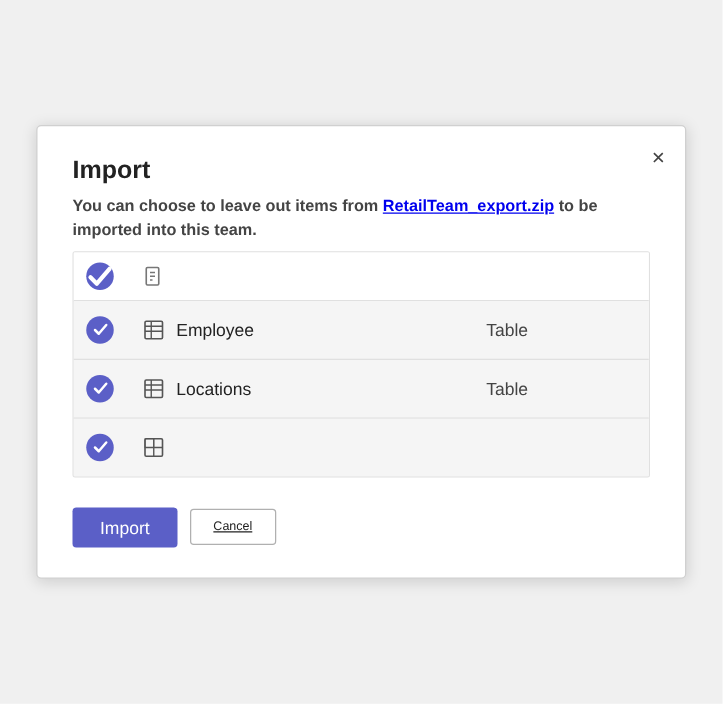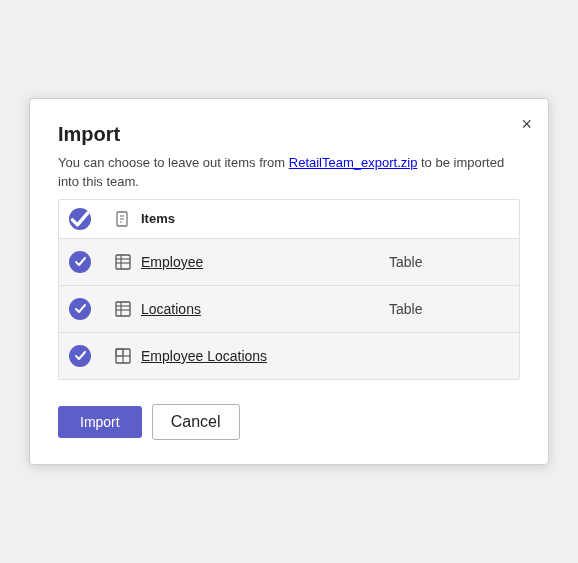--- a/index.html
+++ b/index.html
@@ -42,20 +42,21 @@
       font-size: 13px;
       color: #222;
       margin-bottom: 4px;
       line-height: 1.4;
     }
     .dialog-note {
       font-size: 13px;
       color: #444;
       margin-bottom: 8px;
       line-height: 1.4;
+      font-weight: bold;
     }
     .table-container {
       border: 1px solid #e0e0e0;
       border-radius: 2px;
       margin-bottom: 24px;
     }
     .table-header {
       display: grid;
       grid-template-columns: 36px 36px 1fr 120px;
       align-items: center;
@@ -111,21 +112,20 @@
     .icon-doc {
       color: #777;
       font-size: 16px;
       display: flex;
       align-items: center;
       justify-content: center;
     }
     .row-name {
       font-size: 14px;
       color: #222;
-      text-decoration: underline;
     }
     .row-type {
       font-size: 14px;
       color: #444;
     }
     .footer {
       display: flex;
       gap: 10px;
       align-items: center;
     }
@@ -138,22 +138,23 @@
       font-size: 14px;
       font-weight: 500;
       cursor: pointer;
     }
     .btn-cancel {
       background: #ffffff;
       color: #222;
       border: 1px solid #b0b0b0;
       border-radius: 3px;
       padding: 8px 18px;
-      font-size: 16px;
+      font-size: 10px;
       cursor: pointer;
+      text-decoration: underline;
     }
     .table-icon-svg {
       width: 18px;
       height: 18px;
     }
   </style>
 </head>
 <body>
 
 <div class="dialog">
@@ -175,21 +176,20 @@
         </div>
       </div>
       <div class="icon-doc">
         <svg class="table-icon-svg" viewBox="0 0 18 18" fill="none">
           <rect x="3" y="2" width="10" height="14" rx="1" stroke="#777" stroke-width="1.3" fill="none"></rect>
           <line x1="6" y1="6" x2="10" y2="6" stroke="#777" stroke-width="1.1"></line>
           <line x1="6" y1="9" x2="10" y2="9" stroke="#777" stroke-width="1.1"></line>
           <line x1="6" y1="12" x2="8" y2="12" stroke="#777" stroke-width="1.1"></line>
         </svg>
       </div>
-      <div class="table-header-item">Items</div>
     </div>
 
     <div class="table-row">
       <div>
         <div class="check-circle">
           <svg viewBox="0 0 13 13" fill="none">
             <polyline points="2,7 5,10 11,3" stroke="white" stroke-width="2" stroke-linecap="round" stroke-linejoin="round"></polyline>
           </svg>
         </div>
       </div>
@@ -234,21 +234,20 @@
         </div>
       </div>
       <div class="icon-table">
         <svg class="table-icon-svg" viewBox="0 0 18 18" fill="none">
           <rect x="2" y="2" width="14" height="14" rx="1" stroke="#555" stroke-width="1.3" fill="none"></rect>
           <line x1="9" y1="2" x2="9" y2="16" stroke="#555" stroke-width="1.1"></line>
           <line x1="2" y1="9" x2="16" y2="9" stroke="#555" stroke-width="1.1"></line>
           <rect x="2" y="2" width="7" height="7" stroke="#555" stroke-width="0.7" fill="none"></rect>
         </svg>
       </div>
-      <div class="row-name">Employee Locations</div>
     </div>
   </div>
 
   <div class="footer">
     <button class="btn-import">Import</button>
     <button class="btn-cancel">Cancel</button>
   </div>
 </div>
 
 </body></html>

